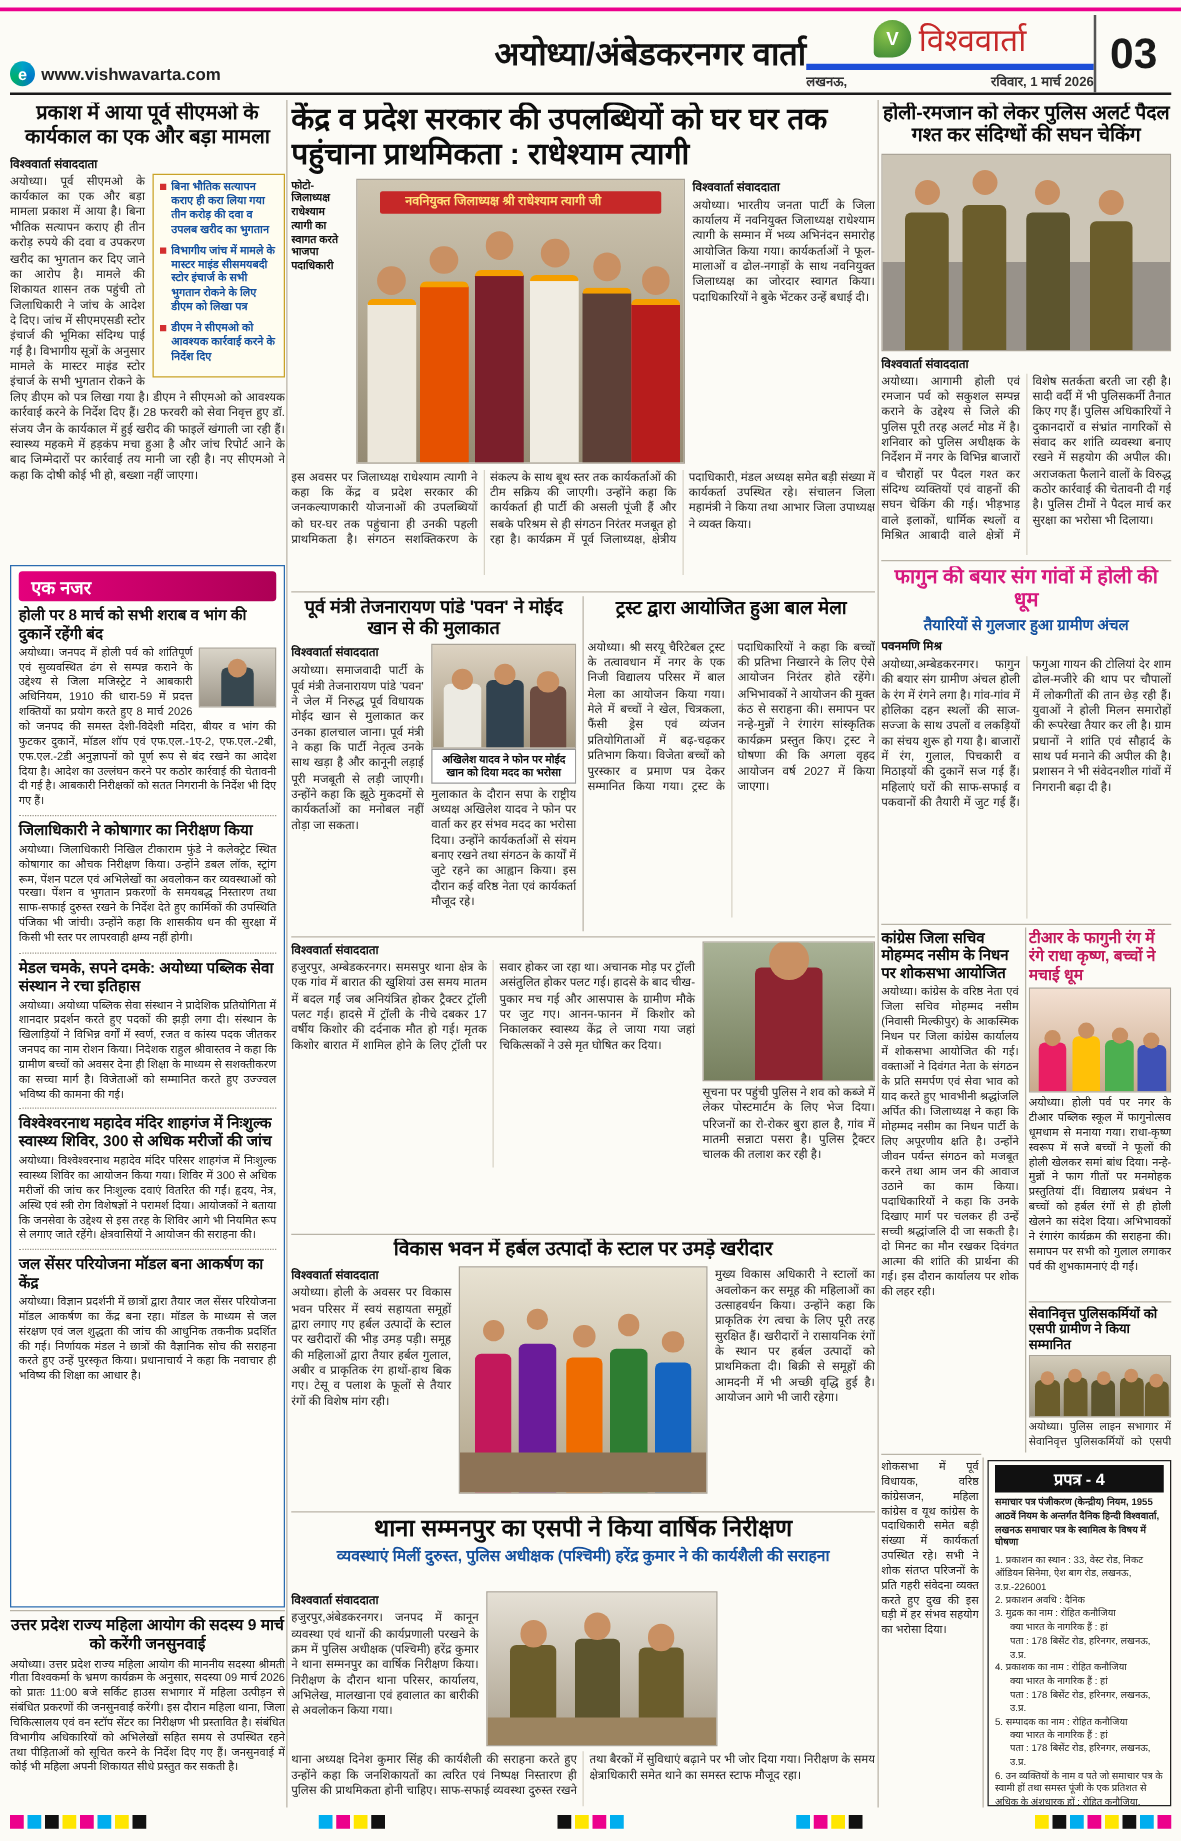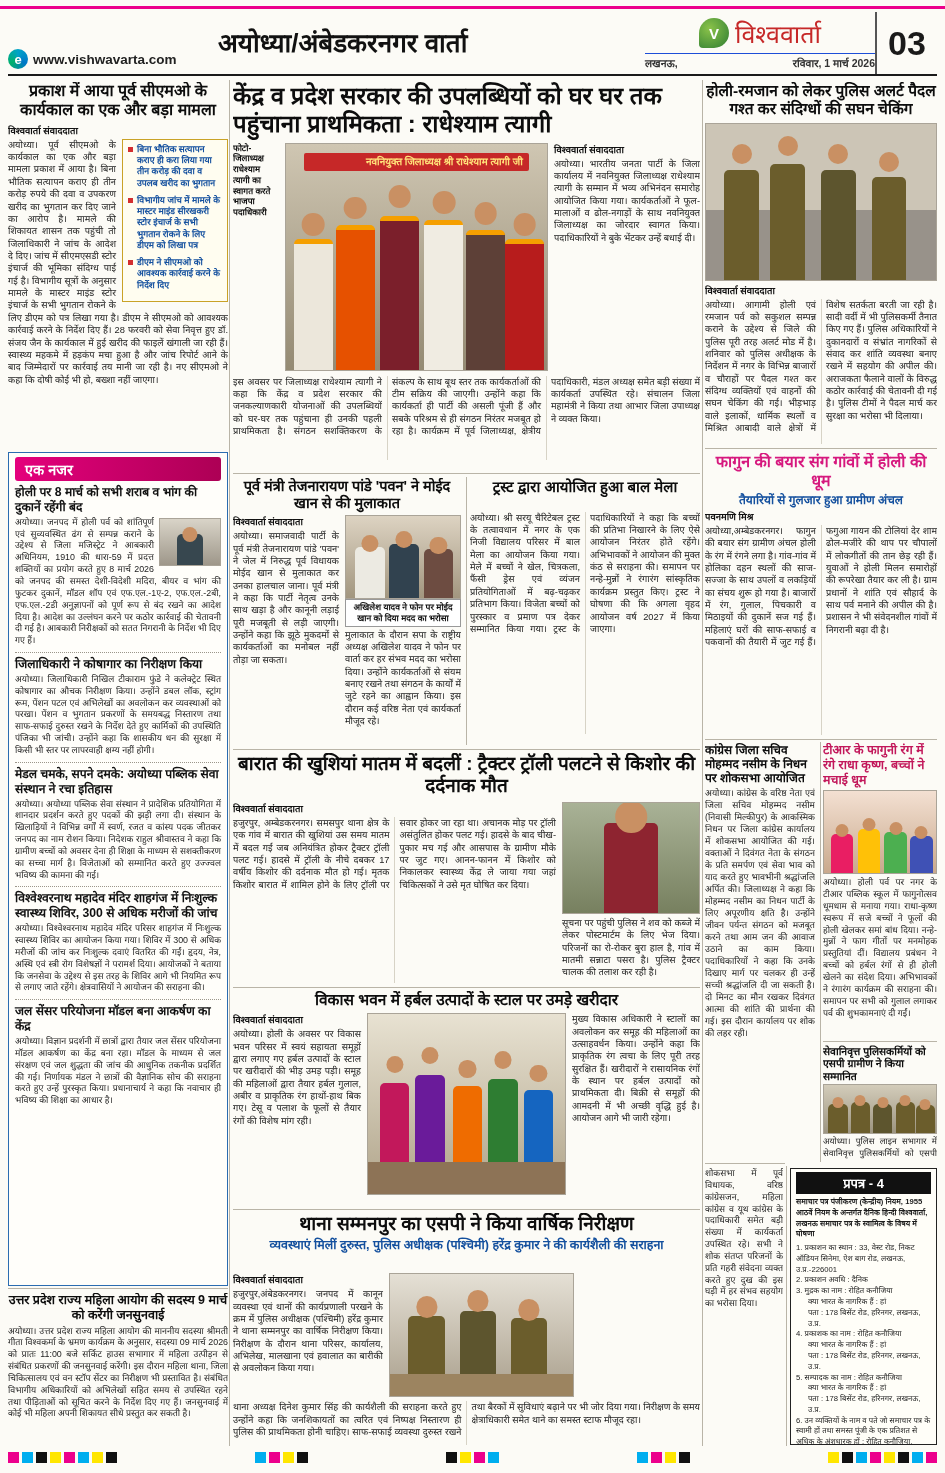--- a/index.html
+++ b/index.html
@@ -13,37 +13,37 @@
 .body{font-size:9.3px;line-height:1.33;text-align:justify;color:#1d1d1d}
 .byline{font-size:9.5px;font-weight:bold;margin-bottom:2px;color:#111}
 .cols2{columns:2;column-gap:10px;column-rule:1px solid #d7d3c6}
 .cols3{columns:3;column-gap:10px;column-rule:1px solid #d7d3c6}
 .row{display:flex;gap:6px}
 .col{display:flex;flex-direction:column}
 .photo{position:relative;overflow:hidden;border:1px solid #aaa498;background:linear-gradient(180deg,#cfc6b2,#948a73);flex-shrink:0}
 .pp{position:absolute;bottom:0;width:15%;height:58%;border-radius:5px 5px 0 0;background:var(--c,#8a4a52)}
 .pp::before{content:"";position:absolute;top:-24%;left:50%;transform:translateX(-50%);width:58%;aspect-ratio:1/1;border-radius:50%;background:#c99063}
 .pp.g{border-top:5px solid #f59f00}
-.ph-banner{position:absolute;top:4%;left:7%;right:7%;background:#c62828;color:#ffe27a;font-weight:bold;text-align:right;font-size:10px;line-height:1.25;padding:3px 6px;border-radius:2px;z-index:2}
+.ph-banner{position:absolute;top:4%;left:7%;right:7%;background:#c62828;color:#ffe27a;font-weight:bold;text-align:left;font-size:10px;line-height:1.25;padding:3px 20px;border-radius:2px;z-index:2}
 .ph-strip{position:absolute;left:0;right:0;bottom:0;height:18%;background:#8d7356}
 .cap{font-size:8.6px;font-weight:bold;line-height:1.25;text-align:center;padding:2px 1px;color:#111}
 .capbox{border:1px solid #999;background:#fff}
 .vline{position:absolute;width:1px;background:#b9b4a7}
 .hline{position:absolute;height:1px;background:#b9b4a7}
 .topbar{position:absolute;left:0;top:6px;width:945px;height:3px;background:#ec008c}
 .header{position:absolute;left:8px;top:12px;width:929px;height:64px;border-bottom:2.5px solid #1a1a1a;display:flex}
 .site{align-self:flex-end;display:flex;align-items:center;gap:5px;padding-bottom:5px;width:210px}
 .globe{width:20px;height:20px;border-radius:50%;background:conic-gradient(#00a3c8,#0077c8,#00b06b,#00a3c8);color:#fff;font-weight:bold;font-size:13px;display:flex;align-items:center;justify-content:center}
 .site-url{font-weight:bold;font-size:13.5px;color:#222}
-.sec-title{flex:1;text-align:left;font-size:26px;font-weight:bold;padding-top:12px}
+.sec-title{flex:1;text-align:right;font-size:26px;font-weight:bold;padding-top:12px}
 .brand{width:230px;display:flex;flex-direction:column;align-items:center;justify-content:center}
 .brand-row{display:flex;align-items:center;gap:6px}
 .leaf{width:30px;height:30px;border-radius:50% 50% 50% 4px;background:radial-gradient(circle at 35% 35%,#8bc34a,#2e7d32);color:#fff;font-weight:bold;display:flex;align-items:center;justify-content:center;font-size:15px}
 .brand-name{font-size:25px;font-weight:normal;color:#c62828}
-.brand-date{width:100%;display:flex;justify-content:space-between;border-top:1px solid #1d4ed8;margin-top:3px;padding-top:2px;font-size:10.5px;font-weight:bold;color:#333}
+.brand-date{width:100%;display:flex;justify-content:space-between;border-top:5px solid #1d4ed8;margin-top:3px;padding-top:2px;font-size:10.5px;font-weight:bold;color:#333}
 .pageno{width:62px;border-left:2.5px solid #555;display:flex;align-items:center;justify-content:center;font-size:34px;font-weight:bold;color:#1a1a1a}
 .bbox{float:right;width:106px;border:1px solid #c9a227;background:#fffdf0;padding:4px 5px;margin:0 0 4px 6px}
 .bbox li{list-style:none;position:relative;padding-left:9px;font-size:8.8px;font-weight:bold;color:#14509e;line-height:1.28;margin-bottom:6px;text-align:left}
 .bbox li::before{content:"";position:absolute;left:0;top:3px;width:5px;height:5px;background:#d32f2f}
 .eknajar{border:1.5px solid #2b6cb0;background:#fffefa;padding:4px 6px 6px}
 .eknajar-bar{height:24px;background:linear-gradient(90deg,#e4007c,#ad0055);color:#fff;font-weight:bold;font-size:14.5px;display:flex;align-items:center;padding:0 10px;border-radius:3px;margin:0 0 4px}
 .nz-hl{font-size:12.2px;font-weight:bold;line-height:1.22;margin:4px 0 2px}
 .nz-body{font-size:8.9px}
 .nz-sep{border-top:1px dotted #9b968a;margin-top:5px}
 .prapatra{border:1.2px solid #222;background:#fffef8;padding:3px 5px}
@@ -95,21 +95,21 @@
   <div class="hline" style="left:705px;top:739px;width:232px"></div>
   <div class="hline" style="left:823px;top:1041px;width:114px"></div>
   <div class="hline" style="left:705px;top:1163px;width:80px"></div>
 
   <section class="abs" style="left:8px;top:82px;width:220px;height:364px">
     <h2 class="hl center" style="font-size:16px;margin-bottom:4px">प्रकाश में आया पूर्व सीएमओ के कार्यकाल का एक और बड़ा मामला</h2>
     <div class="byline">विश्ववार्ता संवाददाता</div>
     <div class="body">
       <ul class="bbox">
         <li>बिना भौतिक सत्यापन कराए ही करा लिया गया तीन करोड़ की दवा व उपलब खरीद का भुगतान</li>
-        <li>विभागीय जांच में मामले के मास्टर माइंड सीरखकरी स्टोर इंचार्ज के सभी भुगतान रोकने के लिए डीएम को लिखा पत्र</li>
+        <li>विभागीय जांच में मामले के मास्टर माइंड सीसमयबदी स्टोर इंचार्ज के सभी भुगतान रोकने के लिए डीएम को लिखा पत्र</li>
         <li>डीएम ने सीएमओ को आवश्यक कार्रवाई करने के निर्देश दिए</li>
       </ul>
       <span>अयोध्या। पूर्व सीएमओ के कार्यकाल का एक और बड़ा मामला प्रकाश में आया है। बिना भौतिक सत्यापन कराए ही तीन करोड़ रुपये की दवा व उपकरण खरीद का भुगतान कर दिए जाने का आरोप है। मामले की शिकायत शासन तक पहुंची तो जिलाधिकारी ने जांच के आदेश दे दिए। जांच में सीएमएसडी स्टोर इंचार्ज की भूमिका संदिग्ध पाई गई है। विभागीय सूत्रों के अनुसार मामले के मास्टर माइंड स्टोर इंचार्ज के सभी भुगतान रोकने के लिए डीएम को पत्र लिखा गया है। डीएम ने सीएमओ को आवश्यक कार्रवाई करने के निर्देश दिए हैं। 28 फरवरी को सेवा निवृत्त हुए डॉ. संजय जैन के कार्यकाल में हुई खरीद की फाइलें खंगाली जा रही हैं। स्वास्थ्य महकमे में हड़कंप मचा हुआ है और जांच रिपोर्ट आने के बाद जिम्मेदारों पर कार्रवाई तय मानी जा रही है। नए सीएमओ ने कहा कि दोषी कोई भी हो, बख्शा नहीं जाएगा।</span>
     </div>
   </section>
 
   <section class="abs eknajar" style="left:8px;top:452px;width:220px;height:834px">
     <div class="eknajar-bar">एक नजर</div>
 
     <div>
@@ -212,21 +212,20 @@
   </section>
 
   <section class="abs" style="left:705px;top:453px;width:232px;height:282px">
     <h2 class="hl center magenta" style="font-size:16px;margin-bottom:2px">फागुन की बयार संग गांवों में होली की धूम</h2>
     <div class="hl center blue" style="font-size:12px;margin-bottom:3px">तैयारियों से गुलजार हुआ ग्रामीण अंचल</div>
     <div class="byline">पवनमणि मिश्र</div>
     <div class="body cols2" style="height:210px">अयोध्या,अम्बेडकरनगर। फागुन की बयार संग ग्रामीण अंचल होली के रंग में रंगने लगा है। गांव-गांव में होलिका दहन स्थलों की साज-सज्जा के साथ उपलों व लकड़ियों का संचय शुरू हो गया है। बाजारों में रंग, गुलाल, पिचकारी व मिठाइयों की दुकानें सज गई हैं। महिलाएं घरों की साफ-सफाई व पकवानों की तैयारी में जुट गई हैं। फगुआ गायन की टोलियां देर शाम ढोल-मजीरे की थाप पर चौपालों में लोकगीतों की तान छेड़ रही हैं। युवाओं ने होली मिलन समारोहों की रूपरेखा तैयार कर ली है। ग्राम प्रधानों ने शांति एवं सौहार्द के साथ पर्व मनाने की अपील की है। प्रशासन ने भी संवेदनशील गांवों में निगरानी बढ़ा दी है।</div>
   </section>
 
   <section class="abs" style="left:233px;top:753px;width:467px;height:230px">
-    <h2 class="hl center" style="font-size:19px;margin-bottom:4px">बारात की खुशियां मातम में बदलीं : ट्रैक्टर ट्रॉली पलटने से किशोर की दर्दनाक मौत</h2>
     <div class="row">
       <div class="col" style="flex:1">
         <div class="byline">विश्ववार्ता संवाददाता</div>
         <div class="body cols2" style="height:166px">हजुरपुर, अम्बेडकरनगर। समसपुर थाना क्षेत्र के एक गांव में बारात की खुशियां उस समय मातम में बदल गईं जब अनियंत्रित होकर ट्रैक्टर ट्रॉली पलट गई। हादसे में ट्रॉली के नीचे दबकर 17 वर्षीय किशोर की दर्दनाक मौत हो गई। मृतक किशोर बारात में शामिल होने के लिए ट्रॉली पर सवार होकर जा रहा था। अचानक मोड़ पर ट्रॉली असंतुलित होकर पलट गई। हादसे के बाद चीख-पुकार मच गई और आसपास के ग्रामीण मौके पर जुट गए। आनन-फानन में किशोर को निकालकर स्वास्थ्य केंद्र ले जाया गया जहां चिकित्सकों ने उसे मृत घोषित कर दिया।</div>
       </div>
       <div class="col" style="width:138px">
         <div class="photo" style="height:112px;background:linear-gradient(180deg,#a9b296,#77805f)">
           <i class="pp" style="left:30%;width:40%;height:82%;--c:#8e2430"></i>
         </div>
         <div class="body" style="margin-top:3px">सूचना पर पहुंची पुलिस ने शव को कब्जे में लेकर पोस्टमार्टम के लिए भेज दिया। परिजनों का रो-रोकर बुरा हाल है, गांव में मातमी सन्नाटा पसरा है। पुलिस ट्रैक्टर चालक की तलाश कर रही है।</div>

